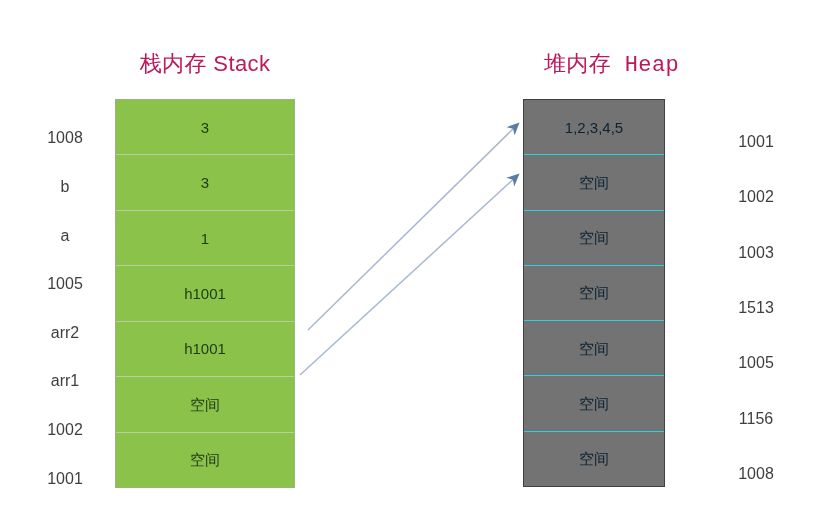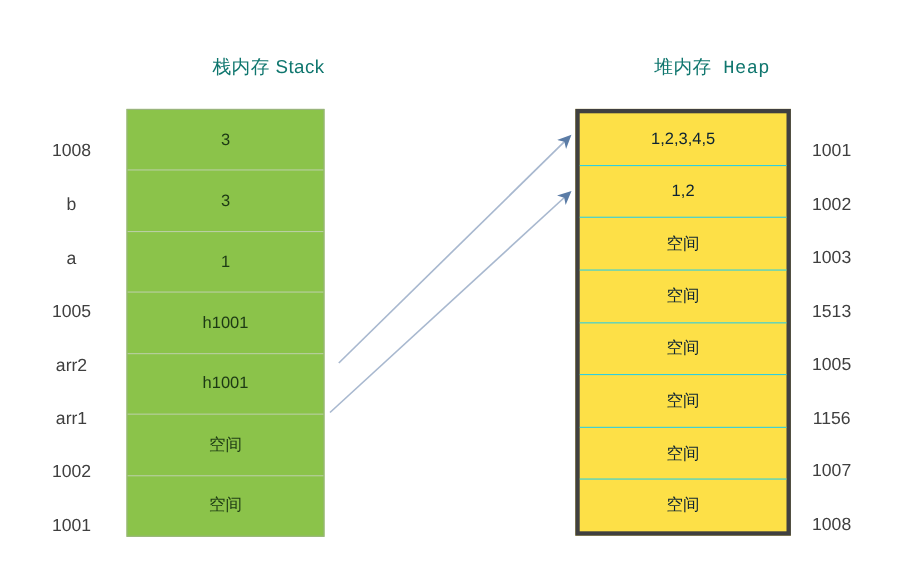--- a/index.html
+++ b/index.html
@@ -19,25 +19,25 @@
   #canvas {
     position: absolute;
     inset: 0;
     width: 824px;
     height: 516px;
   }
 
   
   .panel-title {
     position: absolute;
-    font-size: 17px;
-    color: #0f766e;
+    font-size: 22px;
+    color: #be185d;
     letter-spacing: 0.4px;
     white-space: nowrap;
-    text-align: right;
+    text-align: center;
   }
   #stack-title {
     left: 115px;
     width: 180px;
     top: 49px;
   }
   #heap-title {
     left: 523px;
     width: 177px;
     top: 49px;
@@ -55,24 +55,24 @@
     left: 115px;
     top: 99px;
     width: 180px;
     height: 389px;
     background: #8BC34A;
     border: 1px solid #9ab47e;
   }
   #heap-table {
     left: 523px;
     top: 99px;
-    width: 196px;
+    width: 142px;
     height: 388px;
-    background: #fde047;
-    border: 4px solid #404040;
+    background: #737373;
+    border: 1px solid #404040;
   }
 
   .mem-row {
     flex: 1 1 0;
     display: flex;
     align-items: center;
     justify-content: center;
     box-sizing: border-box;
     font-size: 15px;
     line-height: 1;
@@ -154,37 +154,35 @@
     <div class="mem-row">3</div>
     <div class="mem-row">1</div>
     <div class="mem-row">h1001</div>
     <div class="mem-row">h1001</div>
     <div class="mem-row">空间</div>
     <div class="mem-row">空间</div>
   </div>
 
   <div class="mem-table" id="heap-table">
     <div class="mem-row">1,2,3,4,5</div>
-    <div class="mem-row">1,2</div>
     <div class="mem-row">空间</div>
     <div class="mem-row">空间</div>
     <div class="mem-row">空间</div>
     <div class="mem-row">空间</div>
     <div class="mem-row">空间</div>
     <div class="mem-row">空间</div>
   </div>
 
   <div class="addr-col" id="heap-addrs">
     <div class="addr-cell">1001</div>
     <div class="addr-cell">1002</div>
     <div class="addr-cell">1003</div>
     <div class="addr-cell">1513</div>
     <div class="addr-cell">1005</div>
     <div class="addr-cell">1156</div>
-    <div class="addr-cell">1007</div>
     <div class="addr-cell">1008</div>
   </div>
 
   <svg id="arrows" viewBox="0 0 824 516">
     <defs>
       <marker id="ah" markerWidth="9" markerHeight="9" refX="7" refY="4.5" orient="auto" markerUnits="strokeWidth">
         <path d="M0,0.6 L8.4,4.5 L0,8.4 L2.4,4.5 Z" fill="#5b7ca6"></path>
       </marker>
     </defs>
     <line x1="308" y1="330" x2="518" y2="124" stroke="#a8b8cf" stroke-width="1.5" marker-end="url(#ah)"></line>

